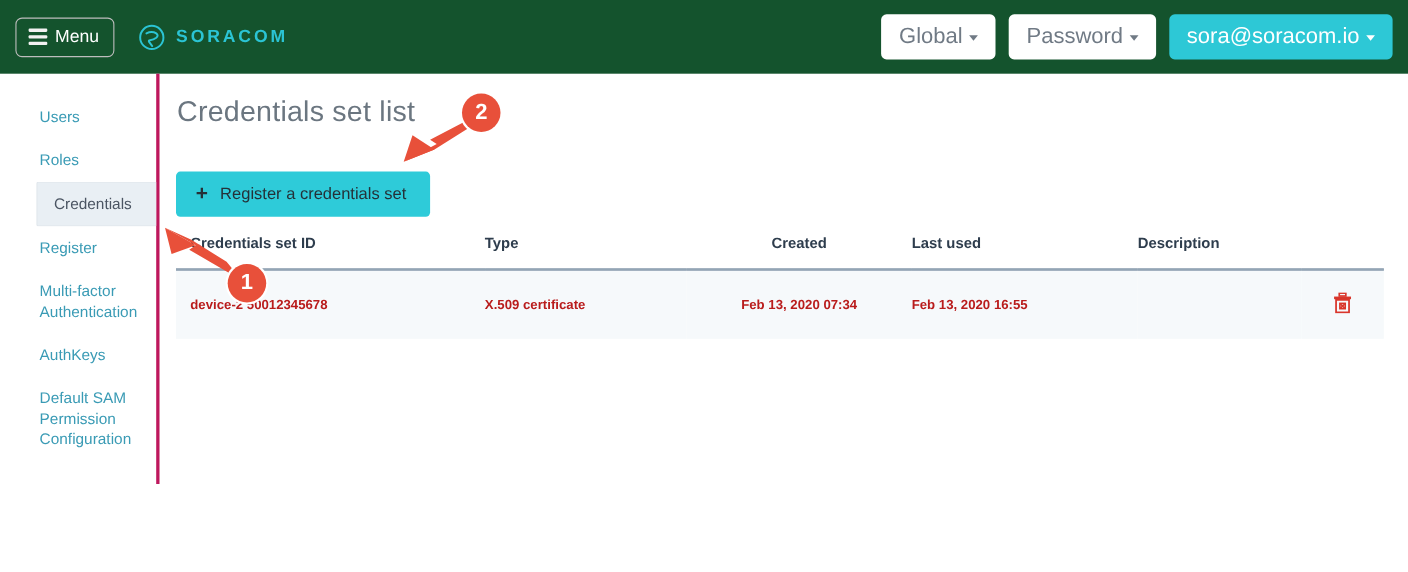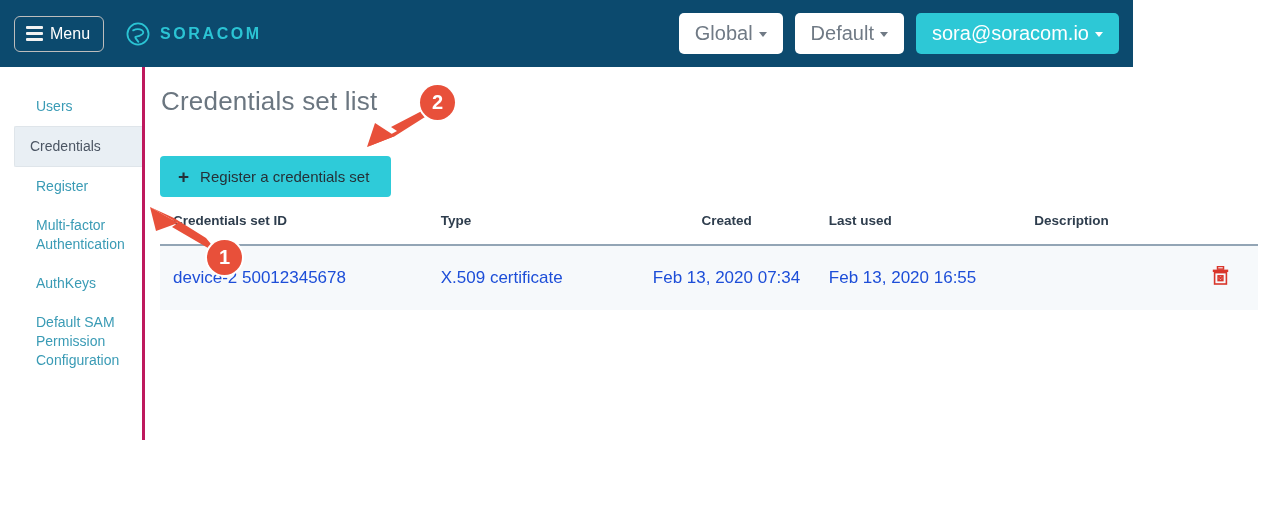--- a/index.html
+++ b/index.html
@@ -8,22 +8,22 @@
     margin: 0; padding: 0;
     width: 1280px; height: 520px;
     background: #ffffff;
     font-family: "Liberation Sans", sans-serif;
     overflow: hidden;
   }
 
   
   .topnav {
     position: absolute; top: 0; left: 0;
-    width: 1133px; height: 67px;
-    background: #0c4a6e;
+    width: 1280px; height: 67px;
+    background: #14532d;
     display: flex; align-items: center;
   }
   .menu-btn {
     margin-left: 14px;
     display: flex; align-items: center; gap: 7px;
     background: transparent;
     border: 1px solid #bdbdbd;
     border-radius: 6px;
     padding: 8px 13px 8px 11px;
     color: #ffffff;
@@ -80,21 +80,21 @@
     color: #3a9bb5;
     line-height: 19px;
     cursor: pointer;
     text-decoration: none;
   }
   .side-item.active {
     background: #e9eff4;
     color: #4b5563;
     border: 1px solid #dfe5ea;
     border-right: none;
-    margin-left: 14px;
+    margin-left: 33px;
     padding-left: 15px;
     border-radius: 2px 0 0 2px;
   }
 
   
   .main { position: absolute; top: 67px; left: 145px; width: 1135px; height: 453px; }
   .page-title {
     margin: 19px 0 0 16px;
     font-size: 26px;
     font-weight: normal;
@@ -119,24 +119,25 @@
   table { width: 100%; border-collapse: collapse; }
   thead th {
     text-align: left;
     font-size: 13.5px;
     color: #2e3d4d;
     font-weight: bold;
     padding: 0 0 16px 0;
     border-bottom: 2px solid #93a5b5;
   }
   tbody td {
-    font-size: 17px;
-    color: #1d4ed8;
+    font-size: 12px;
+    color: #b91c1c;
     padding: 20px 0;
     background: #f6f9fb;
+    font-weight: bold;
   }
   .col-id { width: 280px; padding-left: 13px !important; }
   .col-type { width: 183px; }
   .col-created { width: 204px; text-align: center; }
   .col-lastused { width: 205px; }
   .col-desc { width: 148px; }
   .col-act { width: 75px; text-align: center; }
   .trash-btn { background:none;border:none;cursor:pointer;padding:0;line-height:0; }
 
   
@@ -179,32 +180,33 @@
     </svg>
     <span class="brand-text">SORACOM</span>
   </div>
 
   <div class="nav-right">
     <button class="pill">
       <span>Global</span>
       <span class="caret"></span>
     </button>
     <button class="pill">
-      <span>Default</span>
+      <span>Password</span>
       <span class="caret"></span>
     </button>
     <button class="pill account">
       <span>sora@soracom.io</span>
       <span class="caret"></span>
     </button>
   </div>
 </div>
 
 <nav class="sidebar">
   <a class="side-item">Users</a>
+  <a class="side-item">Roles</a>
   <a class="side-item active">Credentials</a>
   <a class="side-item">Register</a>
   <a class="side-item">Multi-factor Authentication</a>
   <a class="side-item">AuthKeys</a>
   <a class="side-item">Default SAM Permission Configuration</a>
 </nav>
 
 <main class="main">
 
   <h1 class="page-title">Credentials set list</h1>

